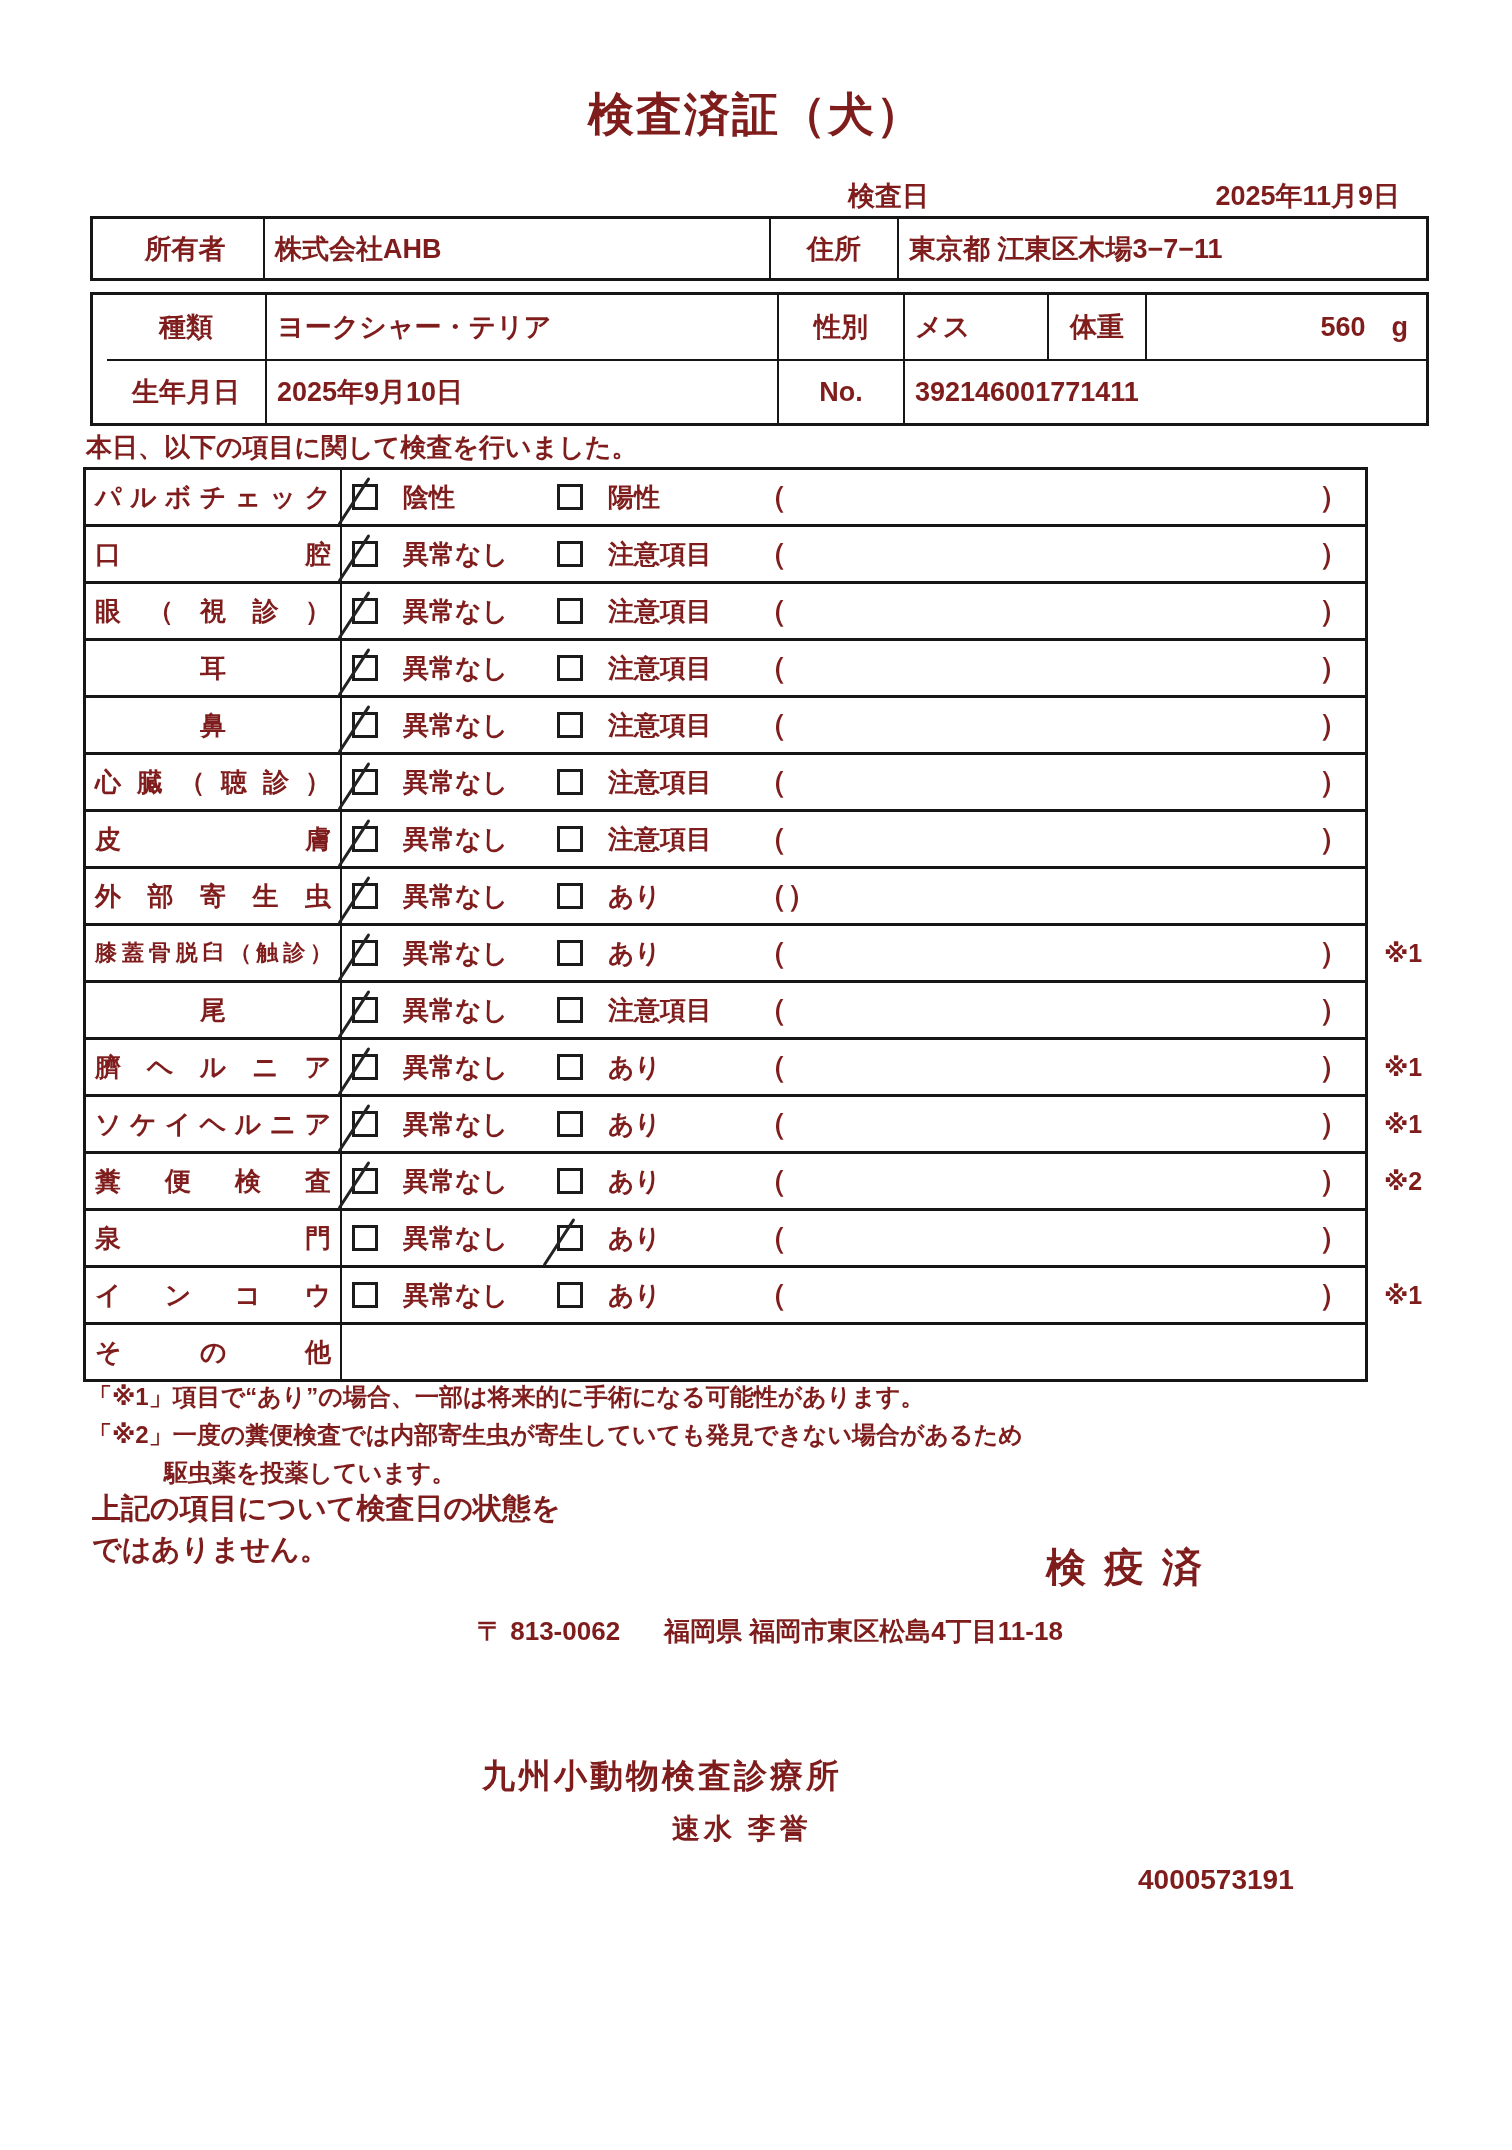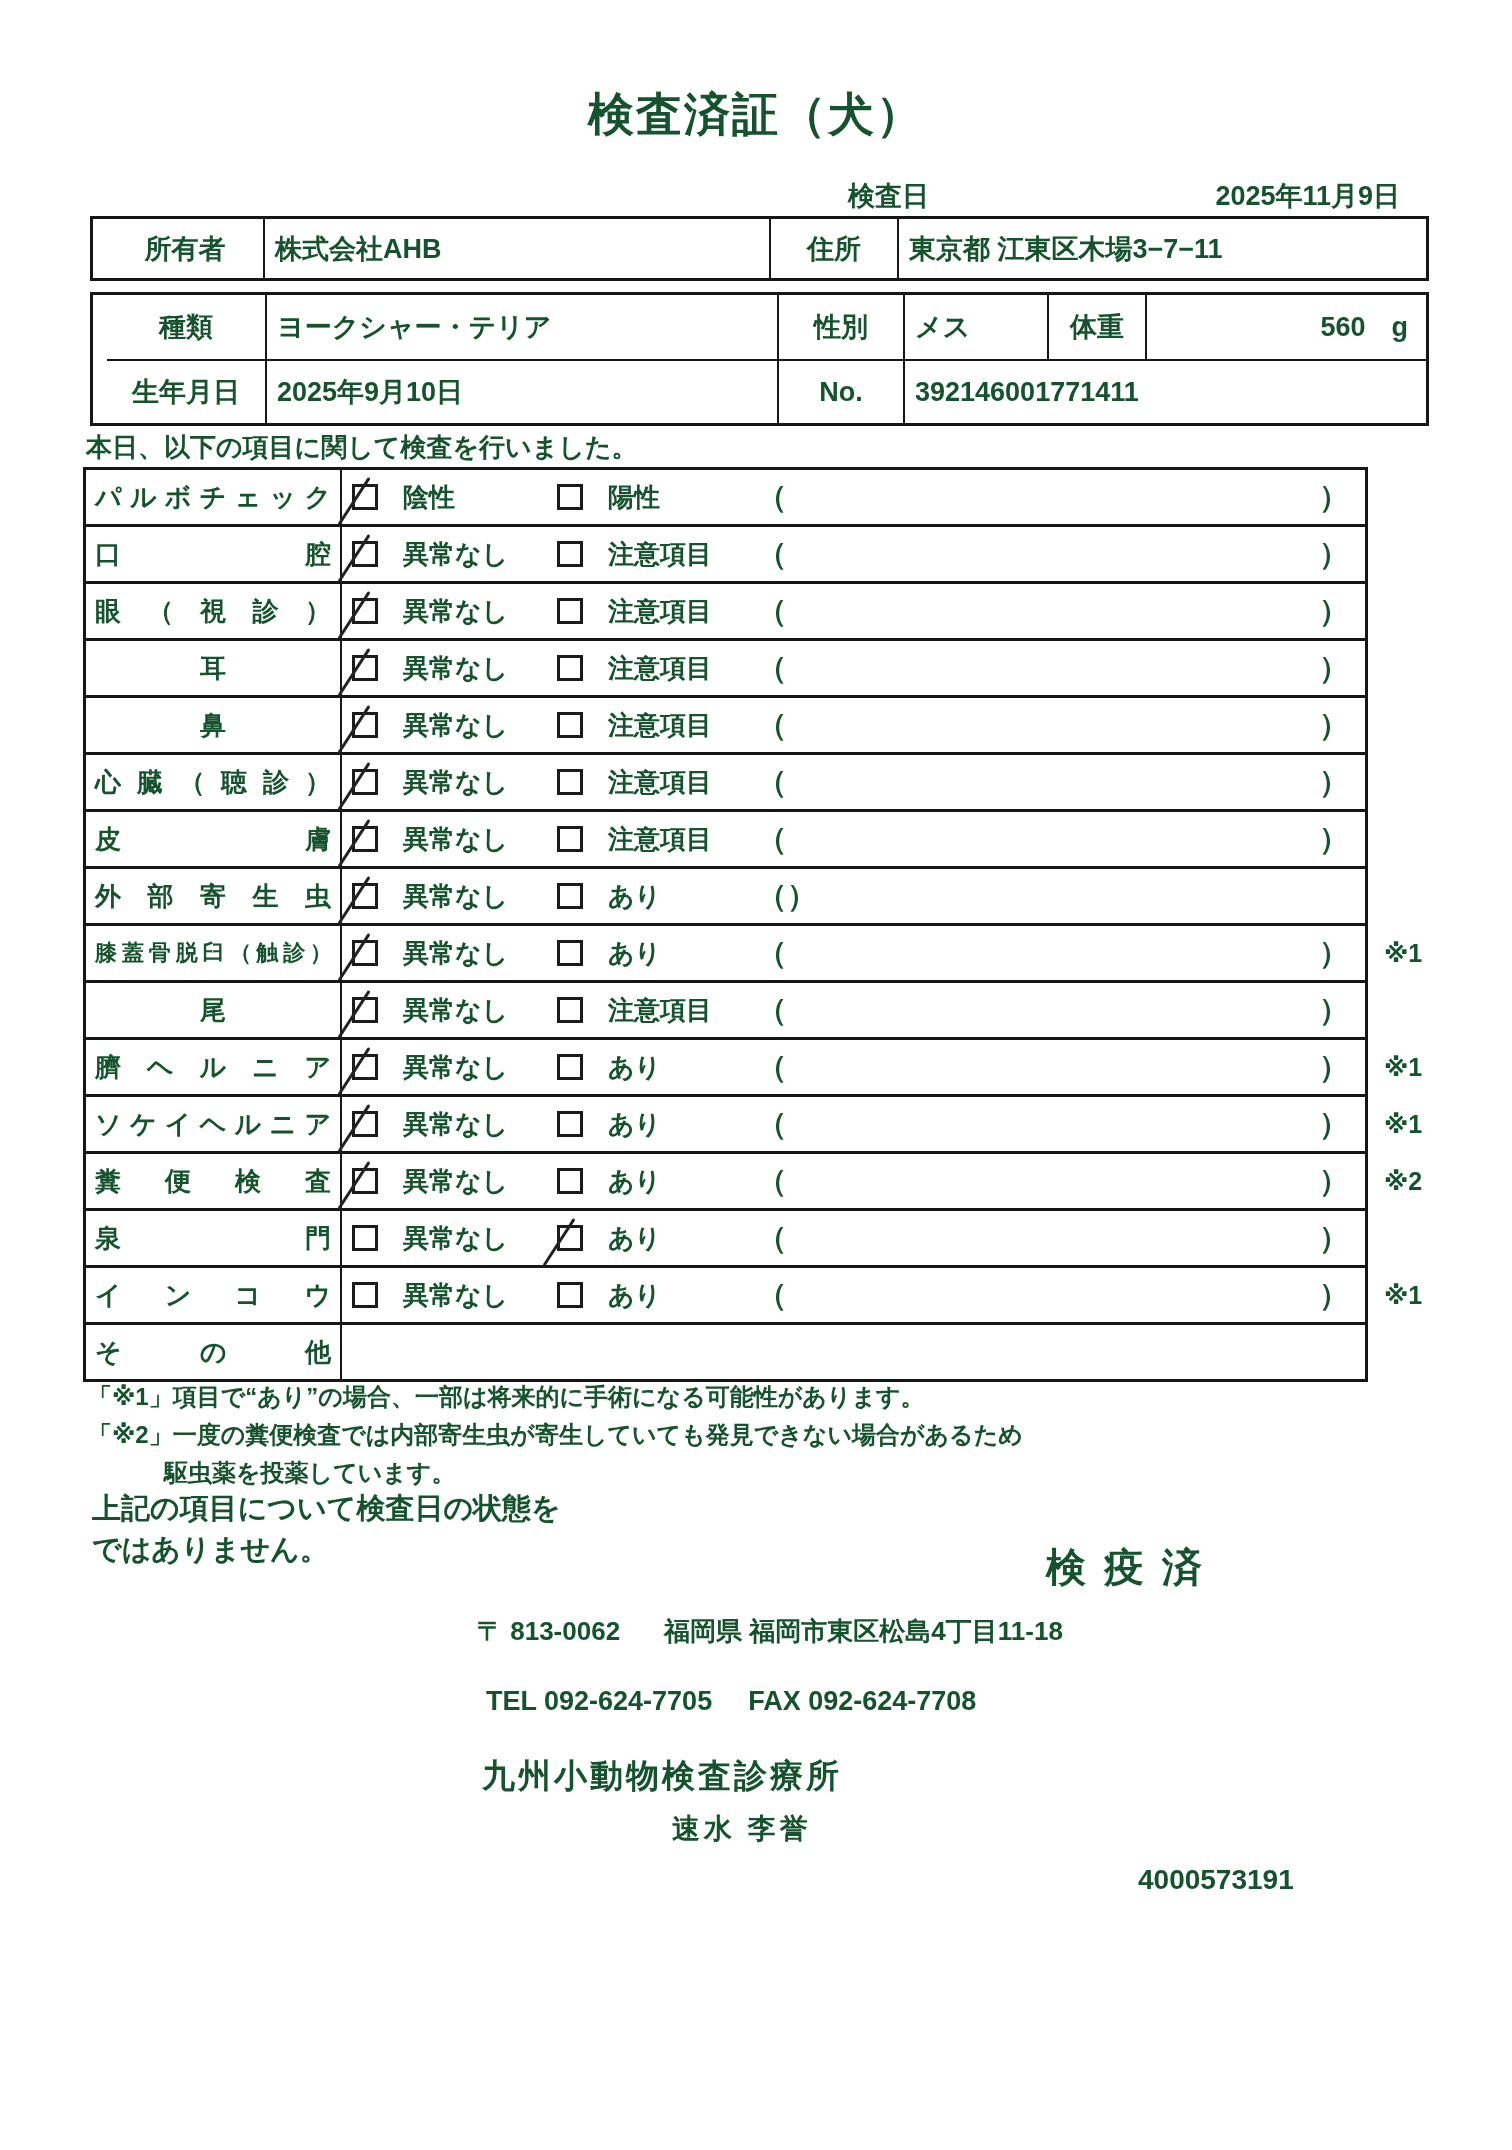--- a/index.html
+++ b/index.html
@@ -1,18 +1,18 @@
 <!DOCTYPE html>
 <html><head>
 <meta charset="utf-8">
 <style>
   html,body{margin:0;padding:0;background:#e8e8e8;}
   .sheet{
     position:relative;width:1512px;height:2150px;background:#ffffff;
-    font-family:"Liberation Sans","DejaVu Sans",sans-serif;color:#14532d;
+    font-family:"Liberation Sans","DejaVu Sans",sans-serif;color:#7f1d1d;
     overflow:hidden;margin:0 auto;
   }
   .title{position:absolute;top:84px;left:0;width:100%;text-align:center;
     font-size:46px;font-weight:700;letter-spacing:2px;}
   .date-row{position:absolute;top:178px;left:848px;width:552px;display:flex;
     justify-content:space-between;font-size:27px;font-weight:600;}
   
   .tbl{position:absolute;border:3px solid #161616;display:grid;background:#fff;padding-left:14px;}
   .owner-tbl{top:216px;left:90px;width:1319px;grid-template-columns:156px 506px 128px 1fr;height:59px;}
   .pet-tbl{top:292px;left:90px;width:1319px;grid-template-columns:158px 512px 126px 144px 98px 1fr;grid-auto-rows:64px;}
@@ -479,22 +479,18 @@
     <div>ではありません。</div>
   </div>
 
   <div class="stamp">検疫済</div>
 
   <div class="postal-line">
     <span>〒 813-0062</span>
     <span>福岡県 福岡市東区松島4丁目11-18</span>
   </div>
 
-  <div class="tel-line">
-    <span>TEL 092-624-7705</span>
-    <span>FAX 092-624-7708</span>
-  </div>
 
   <div class="clinic-name">九州小動物検査診療所</div>
   <div class="vet-name">速水 李誉</div>
   <div class="serial">4000573191</div>
 
 </div>
 
 </body></html>

